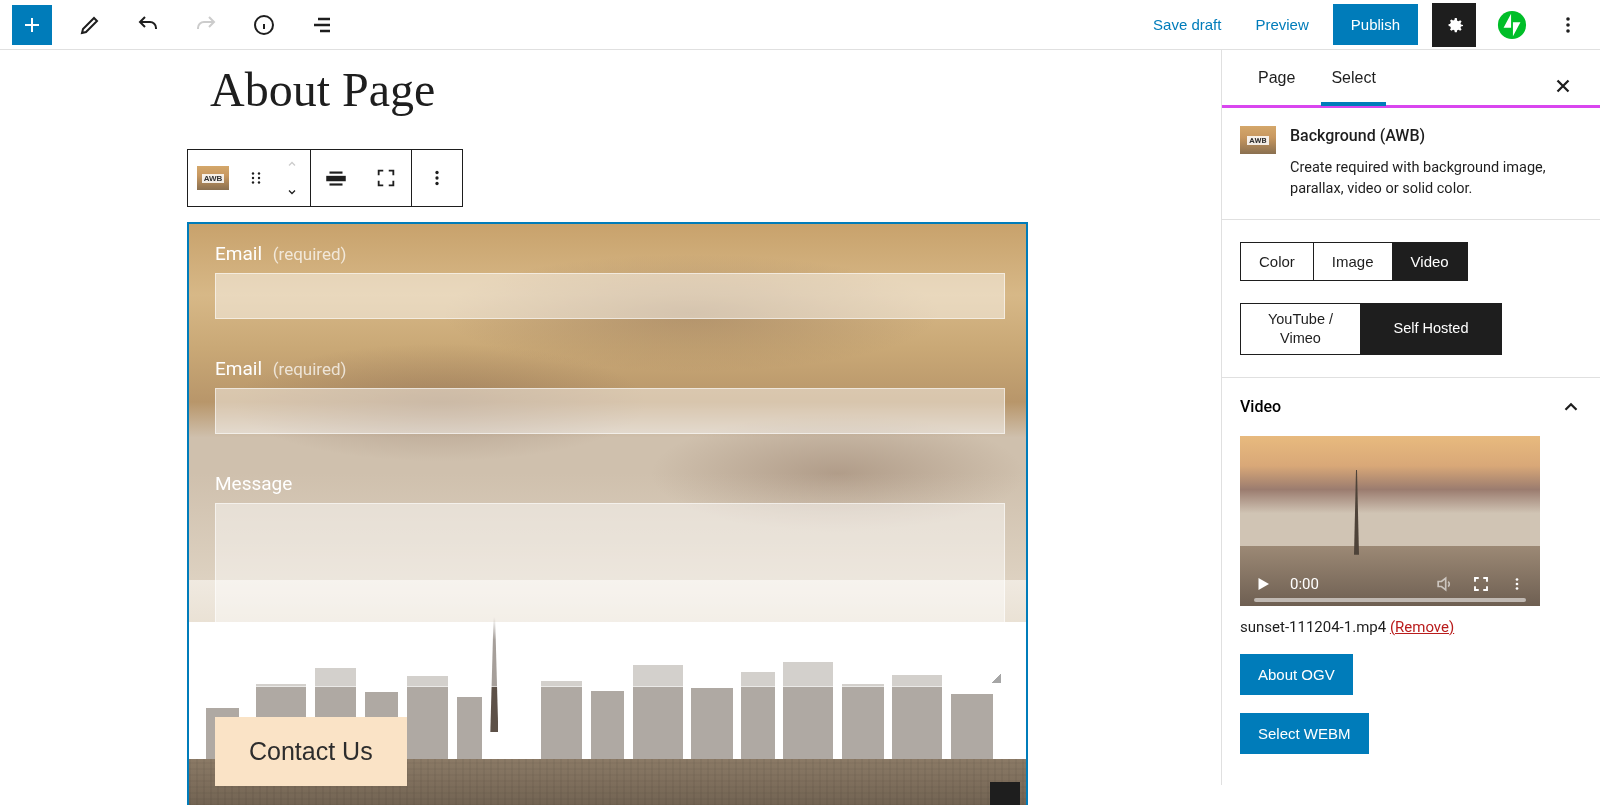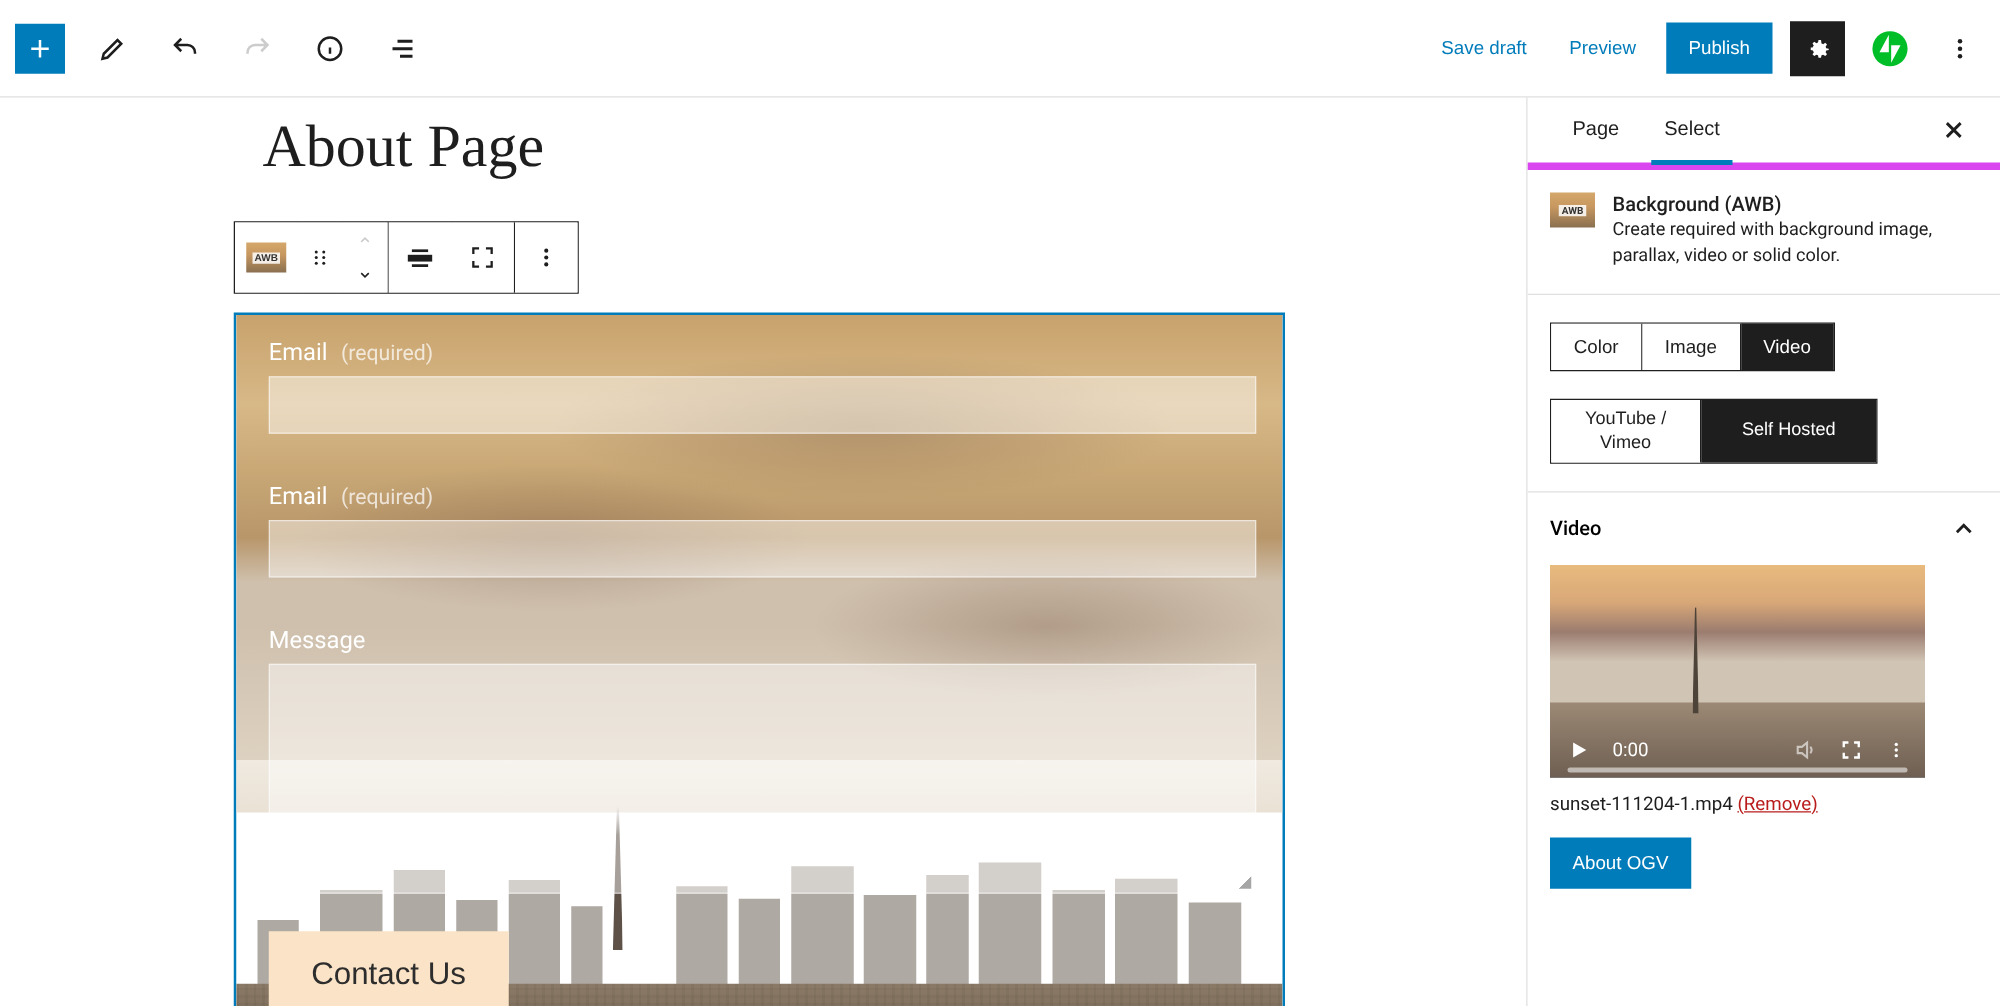--- a/index.html
+++ b/index.html
@@ -1,19 +1,19 @@
 <!DOCTYPE html>
 <html><head>
 <meta charset="utf-8">
 <style>
 * { box-sizing: border-box; margin: 0; padding: 0; }
 body { font-family: -apple-system, BlinkMacSystemFont, "Segoe UI", Roboto, sans-serif; background: #fff; width: 1600px; height: 805px; overflow: hidden; }
 
 
-.top-toolbar { height: 78px; border-bottom: 1px solid #e0e0e0; display: flex; align-items: center; padding: 0 12px; }
+.top-toolbar { height: 50px; border-bottom: 1px solid #e0e0e0; display: flex; align-items: center; padding: 0 12px; }
 .top-left { display: flex; align-items: center; gap: 18px; }
 .btn-add { width: 40px; height: 40px; background: #007cba; color: #fff; border: none; display: flex; align-items: center; justify-content: center; cursor: pointer; }
 .icon-btn { width: 40px; height: 40px; background: transparent; border: none; display: flex; align-items: center; justify-content: center; cursor: pointer; color: #1e1e1e; }
 .icon-btn.disabled { color: #ccc; cursor: default; }
 .top-right { margin-left: auto; display: flex; align-items: center; gap: 14px; }
 .link-btn { background: transparent; border: none; color: #007cba; font-size: 15px; cursor: pointer; padding: 8px 10px; }
 .publish-btn { background: #007cba; color: #fff; border: none; padding: 12px 18px; font-size: 15px; cursor: pointer; }
 .gear-btn { width: 44px; height: 44px; background: #1e1e1e; color: #fff; border: none; display: flex; align-items: center; justify-content: center; cursor: pointer; }
 .jetpack-btn { width: 44px; height: 44px; background: transparent; border: none; display: flex; align-items: center; justify-content: center; cursor: pointer; }
 
@@ -52,28 +52,28 @@
 .form-label { margin-top: 2px; margin-bottom: 8px; }
 .form-label .req { color: rgba(255,255,255,0.72); font-size: 17px; margin-left: 6px; }
 .form-input { width: 790px; height: 46px; background: rgba(255,255,255,0.45); border: 1px solid rgba(255,255,255,0.55); margin-bottom: 36px; }
 .form-textarea { width: 790px; height: 184px; background: rgba(255,255,255,0.45); border: 1px solid rgba(255,255,255,0.55); margin-bottom: 30px; resize: none; position:relative; }
 .form-textarea::after{content:"";position:absolute;bottom:3px;right:3px;width:10px;height:10px;background:linear-gradient(135deg,transparent 50%,rgba(0,0,0,.35) 50%);}
 .contact-btn { background: #fae3c6; color: #2d2d2d; border: none; padding: 20px 34px; font-size: 25px; cursor: pointer; }
 .inner-add { position: absolute; bottom: 6px; right: 6px; width: 30px; height: 30px; background: #1e1e1e; color: #fff; border:none; display:flex;align-items:center;justify-content:center; cursor:pointer; z-index:3;}
 
 
 .sidebar { width: 379px; border-left: 1px solid #e0e0e0; overflow-y: auto; }
-.sb-tabs { display: flex; align-items: center; border-bottom: 6px solid #d946ef; padding: 0 18px; height: 58px; position: relative; }
+.sb-tabs { display: flex; align-items: flex-end; border-bottom: 3px solid #d946ef; padding: 0 18px; height: 58px; position: relative; }
 .sb-tab { background: transparent; border: none; font-size: 16px; padding: 18px 18px; cursor: pointer; color: #1e1e1e; position: relative; }
 .sb-tab.active { font-weight: 500; }
 .sb-tab.active::after { content:""; position:absolute; bottom:-1px; left:8px; right:8px; height:4px; background:#007cba; }
 .sb-close { margin-left: auto; background:transparent; border:none; cursor:pointer; padding:8px;}
 .sb-block-header { display:flex; padding: 18px 18px 20px; border-bottom: 1px solid #e0e0e0; gap: 14px; align-items:flex-start; }
 .sb-thumb { width: 36px; height: 28px; flex-shrink:0; }
-.sb-block-title { font-size: 16px; font-weight: 500; color:#1e1e1e; margin-bottom: 0;}
+.sb-block-title { font-size: 16px; font-weight: 500; color:#1e1e1e; margin-bottom: 12px;}
 .sb-block-desc { font-size: 14.5px; color: #1e1e1e; line-height:1.45; }
 .sb-section { padding: 22px 18px; border-bottom: 1px solid #e0e0e0; }
 .seg-group { display: inline-flex; border: 1px solid #1e1e1e; }
 .seg-btn { background: #fff; border: none; border-right: 1px solid #1e1e1e; padding: 10px 18px; font-size: 15px; cursor: pointer; color:#1e1e1e; }
 .seg-btn:last-child { border-right: none; }
 .seg-btn.active { background: #1e1e1e; color: #fff; }
 .seg-btn.half { padding: 6px 24px; text-align:center; line-height:1.3; font-size:14.5px; }
 .sb-panel-head { display:flex; align-items:center; justify-content:space-between; padding: 18px 18px; cursor:pointer; }
 .sb-panel-title { font-size: 16px; font-weight: 500; }
 .video-preview { margin: 0 18px 12px; width: 300px; height: 170px; position:relative; overflow:hidden; background:#000; }
@@ -329,14 +329,15 @@
       </div>
       <div class="vp-progress"></div>
     </div>
 
     <div class="file-line">
       <span>sunset-111204-1.mp4</span>
       <a>(Remove)</a>
     </div>
 
     <button class="blue-btn">About OGV</button><br>
+    <button class="blue-btn">Select WEBM</button>
   </div>
 </div>
 
 </body></html>

